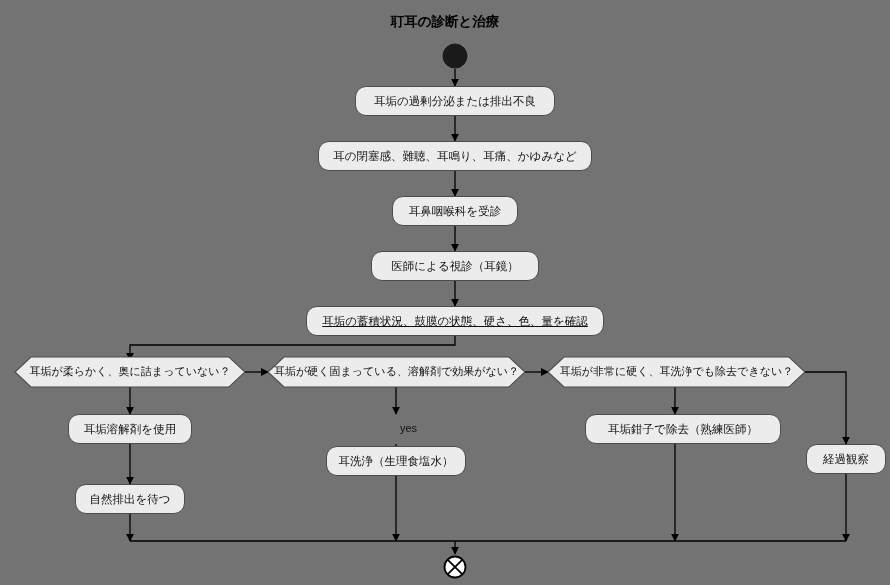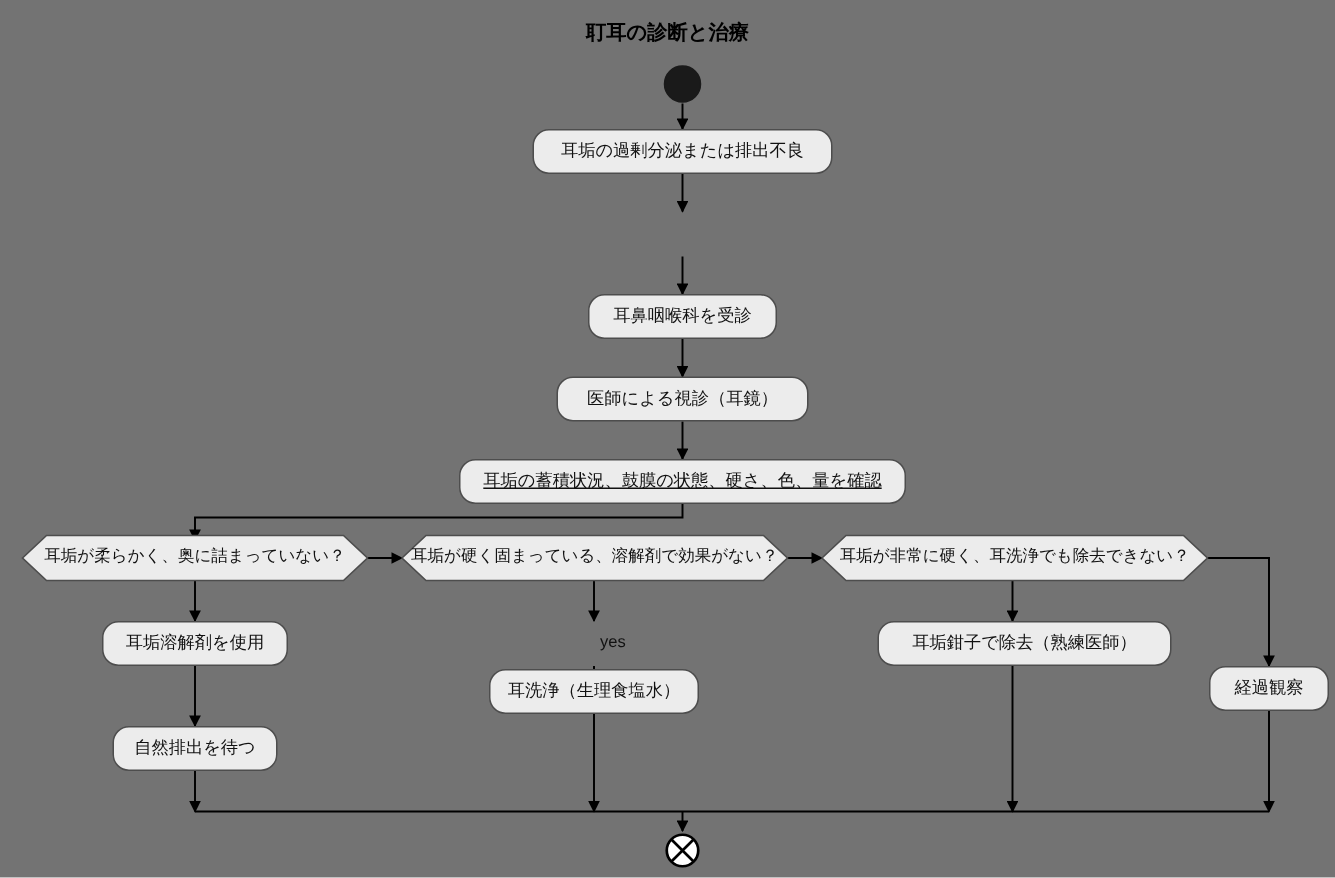--- a/index.html
+++ b/index.html
@@ -134,20 +134,21 @@
 
     <g fill="#ececec" stroke="#4d4d4d" stroke-width="1.1">
       <path d="M 15 372 L 31 357 L 229 357 L 245 372 L 229 387 L 31 387 Z"></path>
       <path d="M 268 372 L 284 357 L 509 357 L 525 372 L 509 387 L 284 387 Z"></path>
       <path d="M 548 372 L 564 357 L 789 357 L 805 372 L 789 387 L 564 387 Z"></path>
     </g>
   </svg>
 
   <div class="node" style="left:355px; top:86px; width:200px; height:30px;">耳垢の過剰分泌または排出不良</div>
 
+  <div class="node" style="left:318px; top:141px; width:274px; height:30px;">耳の閉塞感、難聴、耳鳴り、耳痛、かゆみなど</div>
 
   <div class="node" style="left:392px; top:196px; width:126px; height:30px;">耳鼻咽喉科を受診</div>
 
   <div class="node" style="left:371px; top:251px; width:168px; height:30px;">医師による視診（耳鏡）</div>
 
   <div class="node" style="left:306px; top:306px; width:298px; height:30px;text-decoration:underline;">耳垢の蓄積状況、鼓膜の状態、硬さ、色、量を確認</div>
 
   <div class="diamond-label" style="left:15px; top:357px; width:230px; height:30px;">耳垢が柔らかく、奥に詰まっていない？</div>
 
   <div class="diamond-label" style="left:268px; top:357px; width:257px; height:30px;">耳垢が硬く固まっている、溶解剤で効果がない？</div>

